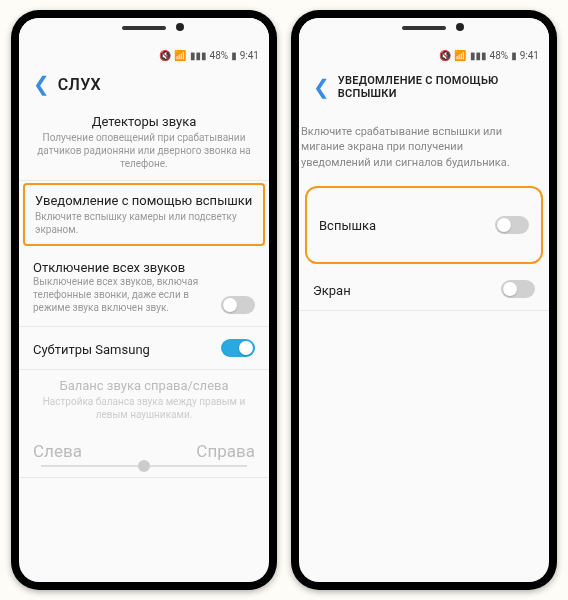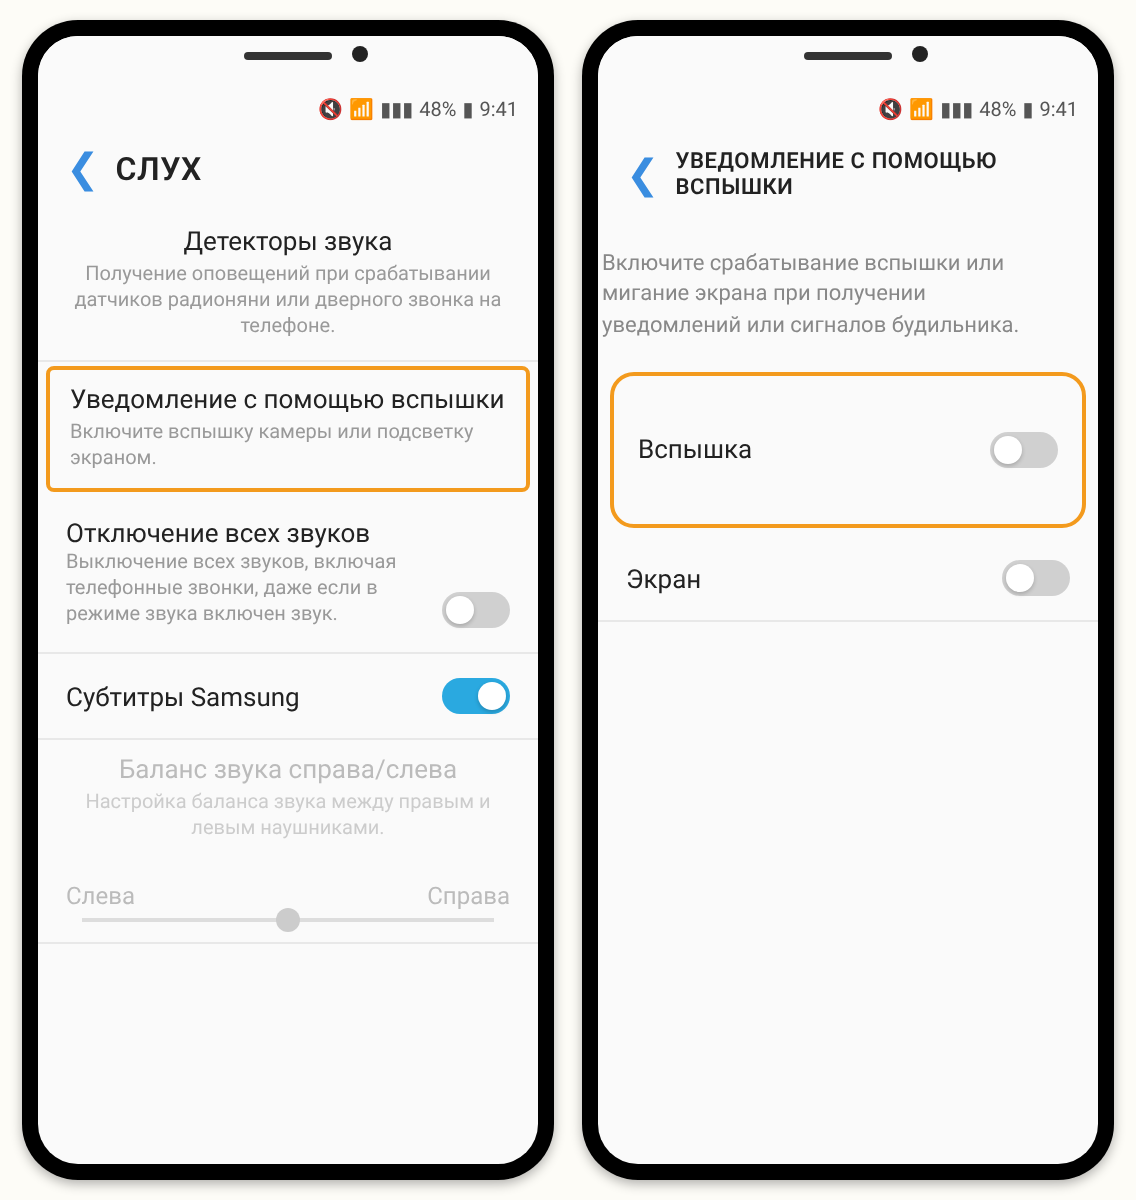--- a/index.html
+++ b/index.html
@@ -145,21 +145,21 @@
   .toggle.on::after { left: auto; right: 2px; }
   .disabled .row-title, .disabled .section-title { color: #bbb; }
   .disabled .row-desc, .disabled .section-desc { color: #ccc; }
   .slider-block {
     padding: 6px 14px 10px 14px;
     border-bottom: 1px solid #e8e8e8;
   }
   .slider-labels {
     display: flex;
     justify-content: space-between;
-    font-size: 12px;
+    font-size: 17px;
     color: #bbb;
     margin-top: 4px;
   }
   .slider-track {
     height: 2px;
     background: #ddd;
     margin: 4px 8px 0 8px;
     position: relative;
   }
   .slider-thumb {

